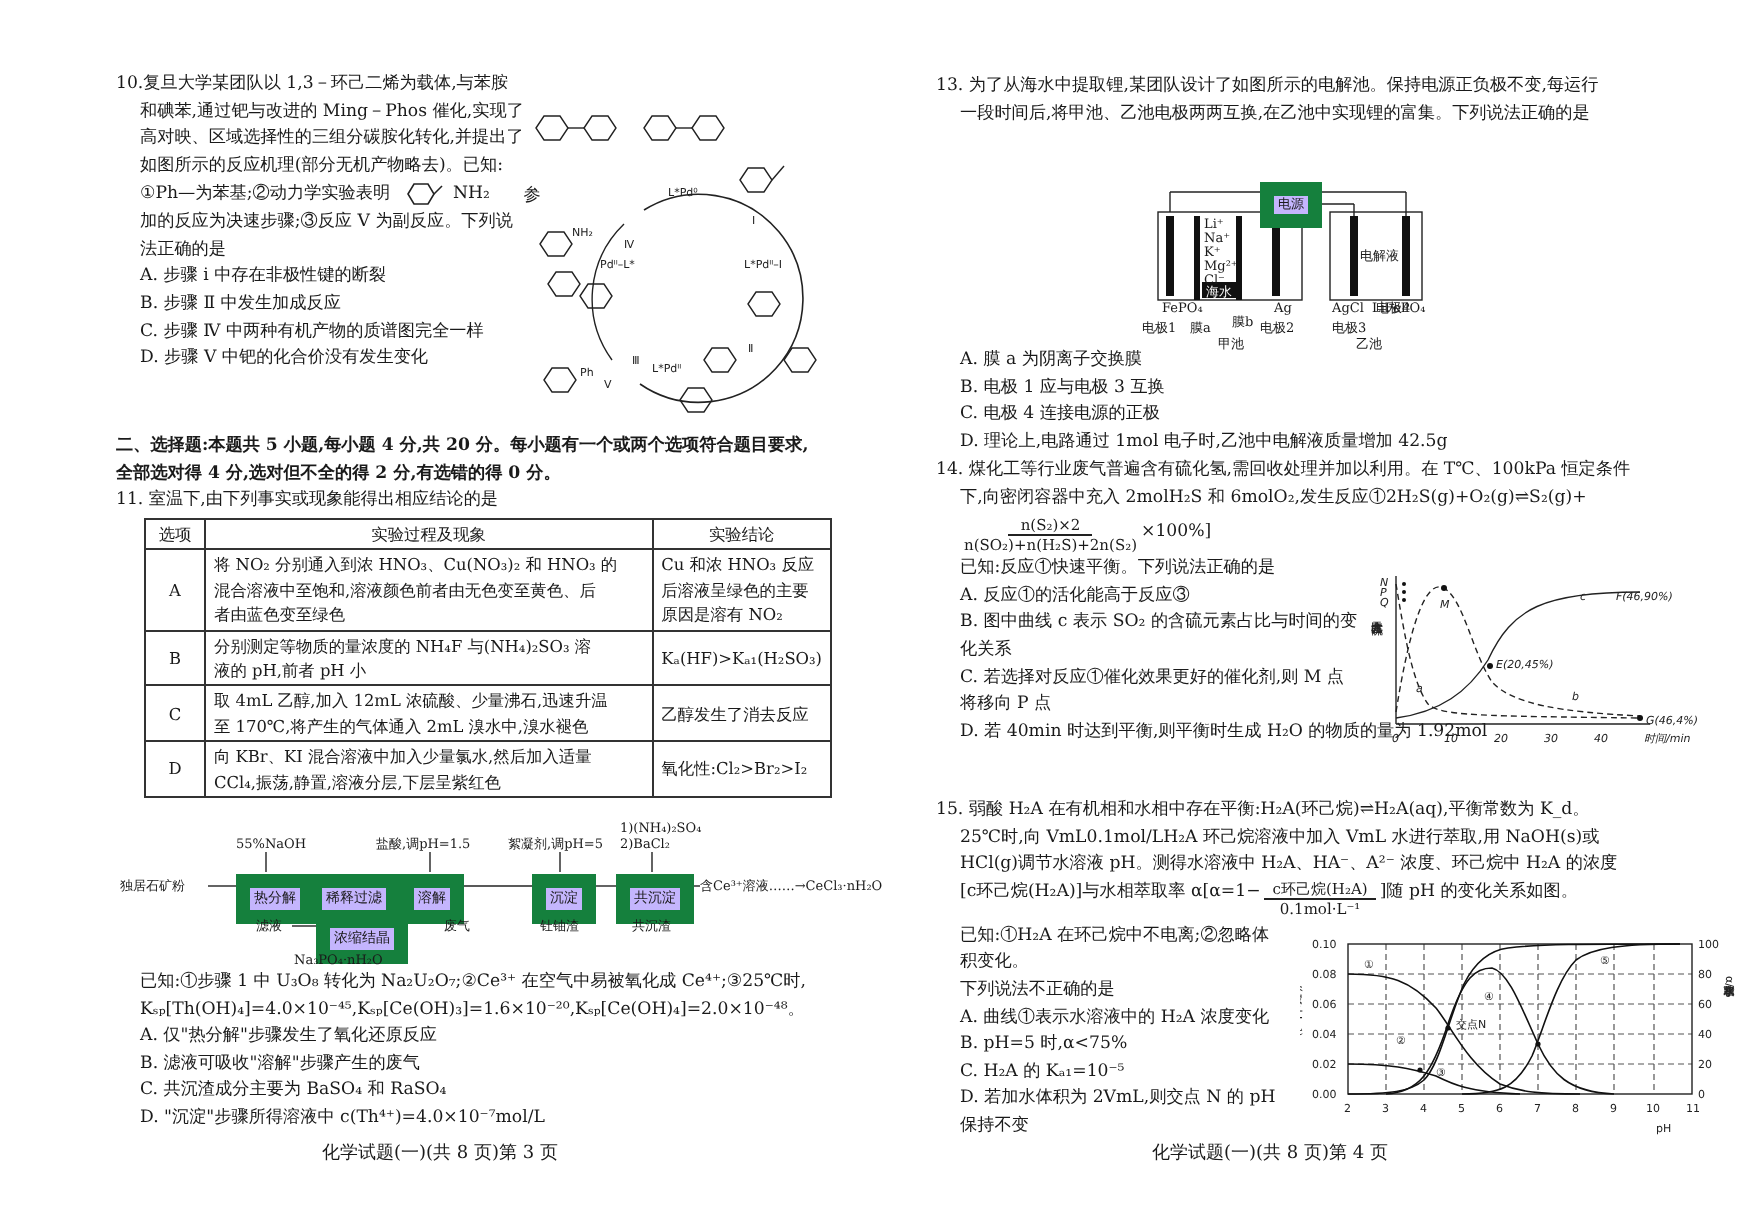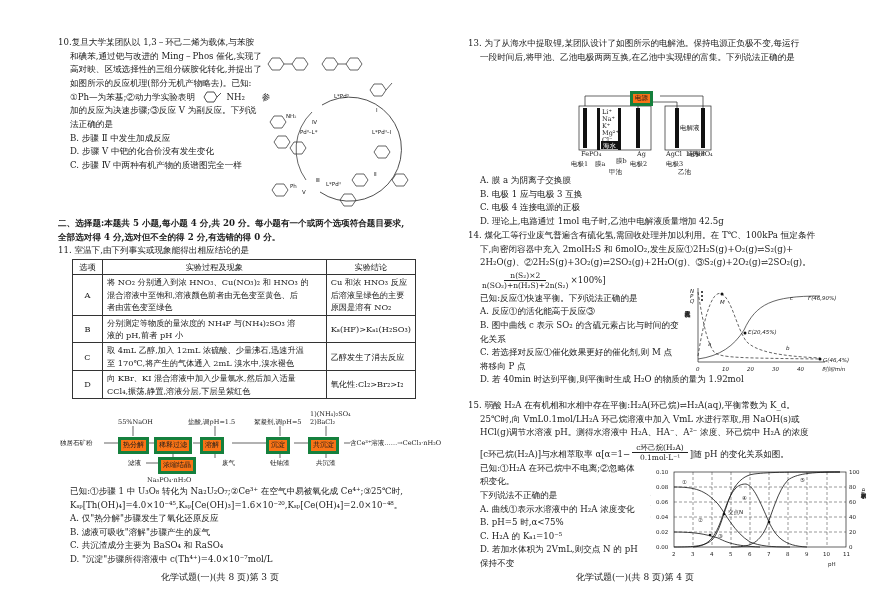--- a/index.html
+++ b/index.html
@@ -11,21 +11,21 @@
 .q{position:absolute}
 .line{white-space:nowrap}
 .opt{white-space:nowrap;padding-left:0}
 .bold{font-weight:bold}
 .footer{position:absolute;width:100%;text-align:center;font-size:9px}
 table.t11{position:absolute;border-collapse:collapse;font-size:8.2px;line-height:12.4px}
 table.t11 td,table.t11 th{border:1px solid #333;padding:1px 4px;vertical-align:middle;font-weight:normal}
 table.t11 th{text-align:center}
 table.t11 td.c{text-align:center}
 svg text{font-family:"DejaVu Sans","Liberation Sans",sans-serif}
-.box{position:absolute;border:3px solid #15803d;font-size:7px;padding:0 2px;background:#f97316;white-space:nowrap;line-height:11px}
+.box{position:absolute;border:7px solid #15803d;font-size:7px;padding:0 2px;background:#c4b5fd;white-space:nowrap;line-height:11px}
 .lbl{position:absolute;font-size:6.5px;white-space:nowrap;line-height:8px}
 </style>
 </head>
 <body>
 
 <div id="left" class="page">
 
   <div class="q" style="left:58px;top:36px;width:210px">
     <div class="line">10.复旦大学某团队以 1,3－环己二烯为载体,与苯胺</div>
     <div class="line" style="padding-left:12px">和碘苯,通过钯与改进的 Ming－Phos 催化,实现了</div>
@@ -35,23 +35,24 @@
       <span>①Ph—为苯基;②动力学实验表明</span>
       <svg width="22" height="14" style="vertical-align:middle;margin:0 2px" viewBox="0 0 22 14">
           <polygon points="4,7 7,2 14,2 17,7 14,12 7,12" fill="none" stroke="#222" stroke-width="0.8"></polygon>
           <line x1="17" y1="7" x2="21" y2="3" stroke="#222" stroke-width="0.8"></line>
         </svg>
       <span>NH₂</span>
       <span style="margin-left:14px">参</span>
     </div>
     <div class="line" style="padding-left:12px">加的反应为决速步骤;③反应 V 为副反应。下列说</div>
     <div class="line" style="padding-left:12px">法正确的是</div>
+    <div class="opt" style="padding-left:12px">A. 步骤 i 中存在非极性键的断裂</div>
     <div class="opt" style="padding-left:12px">B. 步骤 Ⅱ 中发生加成反应</div>
+    <div class="opt" style="padding-left:12px">C. 步骤 Ⅳ 中两种有机产物的质谱图完全一样</div>
     <div class="opt" style="padding-left:12px">D. 步骤 Ⅴ 中钯的化合价没有发生变化</div>
-    <div class="opt" style="padding-left:12px">C. 步骤 Ⅳ 中两种有机产物的质谱图完全一样</div>
   </div>
 
   <svg class="q" style="left:262px;top:50px" width="178" height="160" viewBox="0 0 178 160">
     <g fill="none" stroke="#222" stroke-width="0.7">
 
       <polygon points="6,14 10,8 18,8 22,14 18,20 10,20"></polygon>
       <polygon points="30,14 34,8 42,8 46,14 42,20 34,20"></polygon>
       <polygon points="60,14 64,8 72,8 76,14 72,20 64,20"></polygon>
       <polygon points="84,14 88,8 96,8 100,14 96,20 88,20"></polygon>
       <line x1="22" y1="14" x2="30" y2="14"></line>
@@ -254,21 +255,20 @@
   <div class="q" style="left:40px;top:174px">
     <div class="opt">A. 膜 a 为阴离子交换膜</div>
     <div class="opt">B. 电极 1 应与电极 3 互换</div>
     <div class="opt">C. 电极 4 连接电源的正极</div>
     <div class="opt">D. 理论上,电路通过 1mol 电子时,乙池中电解液质量增加 42.5g</div>
   </div>
 
   <div class="q" style="left:28px;top:229px">
     <div class="line">14. 煤化工等行业废气普遍含有硫化氢,需回收处理并加以利用。在 T℃、100kPa 恒定条件</div>
     <div class="line" style="padding-left:12px">下,向密闭容器中充入 2molH₂S 和 6molO₂,发生反应①2H₂S(g)+O₂(g)⇌S₂(g)+</div>
-    <div class="line" style="padding-left:12px">2H₂O(g)、②2H₂S(g)+3O₂(g)⇌2SO₂(g)+2H₂O(g)、③S₂(g)+2O₂(g)⇌2SO₂(g)。</div>
     <div class="line" style="padding-left:12px;height:22px;display:flex;align-items:center">
       <span style="display:inline-flex;flex-direction:column;align-items:center;font-size:7.5px;line-height:9px;margin:0 2px">
         <span style="border-bottom:0.8px solid #222;padding:0 6px">n(S₂)×2</span>
         <span>n(SO₂)+n(H₂S)+2n(S₂)</span>
       </span>
       <span>×100%]</span>
     </div>
     <div class="line" style="padding-left:12px">已知:反应①快速平衡。下列说法正确的是</div>
     <div class="opt" style="padding-left:12px">A. 反应①的活化能高于反应③</div>
     <div class="opt" style="padding-left:12px">B. 图中曲线 c 表示 SO₂ 的含硫元素占比与时间的变</div>
@@ -312,21 +312,21 @@
       <text x="106" y="64">b</text>
       <text x="110" y="14">c</text>
     </g>
     <text x="8" y="20" font-size="6" fill="#222" writing-mode="tb">含硫元素占比</text>
   </svg>
 
   <div class="q" style="left:28px;top:399px">
     <div class="line">15. 弱酸 H₂A 在有机相和水相中存在平衡:H₂A(环己烷)⇌H₂A(aq),平衡常数为 K_d。</div>
     <div class="line" style="padding-left:12px">25℃时,向 VmL0.1mol/LH₂A 环己烷溶液中加入 VmL 水进行萃取,用 NaOH(s)或</div>
     <div class="line" style="padding-left:12px">HCl(g)调节水溶液 pH。测得水溶液中 H₂A、HA⁻、A²⁻ 浓度、环己烷中 H₂A 的浓度</div>
-    <div class="line" style="padding-left:12px;height:22px;display:flex;align-items:flex-end">
+    <div class="line" style="padding-left:12px;height:22px;display:flex;align-items:flex-start">
       <span>[c环己烷(H₂A)]与水相萃取率 α[α=1−</span>
       <span style="display:inline-flex;flex-direction:column;align-items:center;font-size:7.5px;line-height:9px;margin:0 2px">
         <span style="border-bottom:0.8px solid #222;padding:0 4px">c环己烷(H₂A)</span>
         <span>0.1mol·L⁻¹</span>
       </span>
       <span>]随 pH 的变化关系如图。</span>
     </div>
     <div class="line" style="padding-left:12px">已知:①H₂A 在环己烷中不电离;②忽略体</div>
     <div class="line" style="padding-left:12px">积变化。</div>
     <div class="line" style="padding-left:12px">下列说法不正确的是</div>

